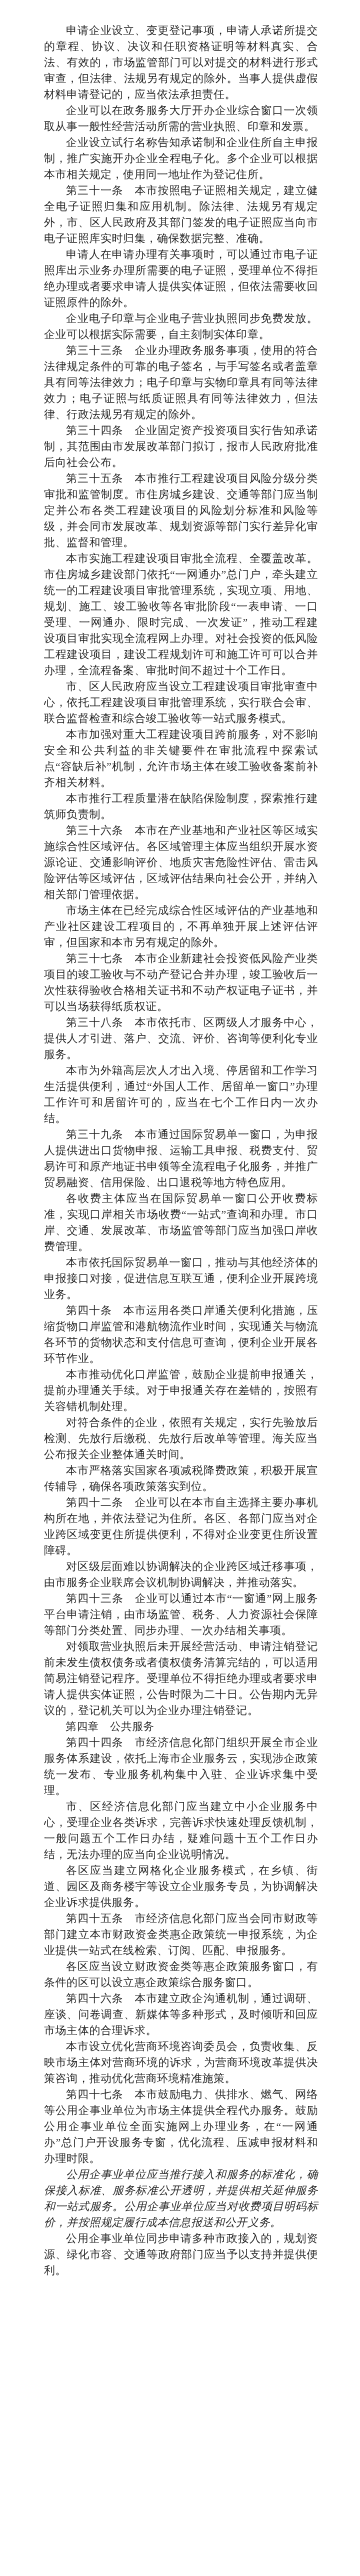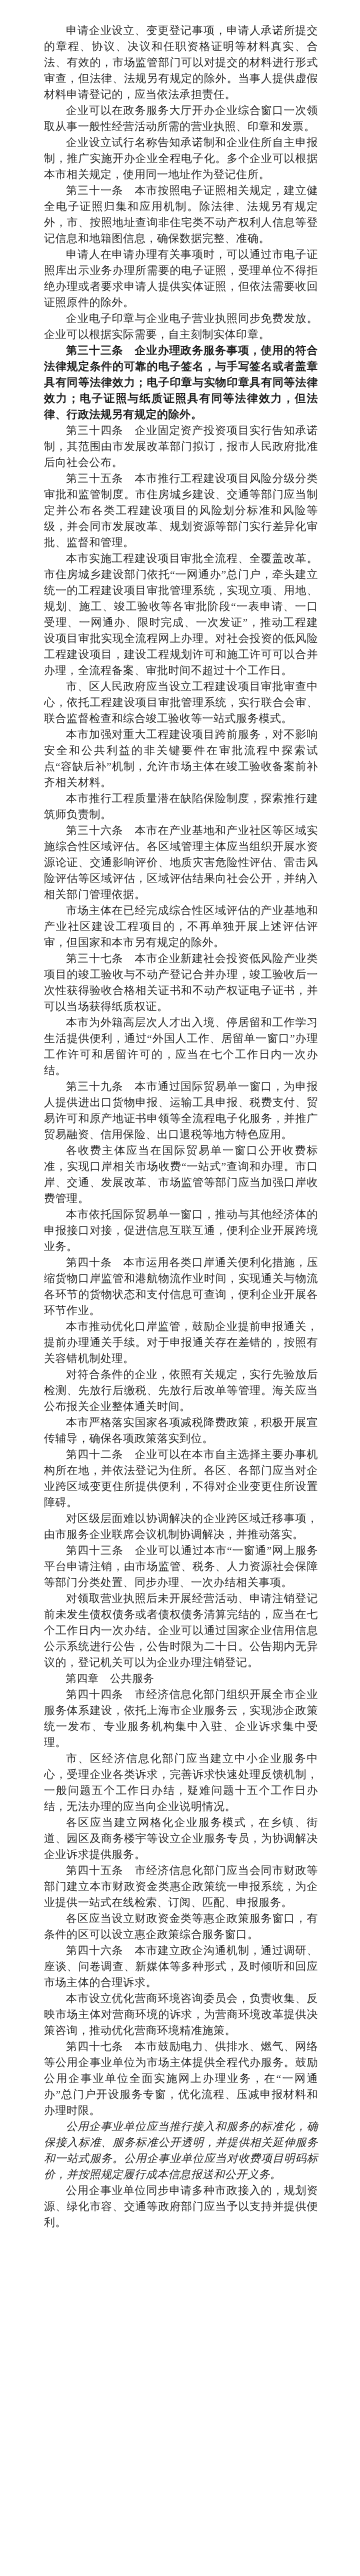--- a/index.html
+++ b/index.html
@@ -35,45 +35,46 @@
   }
 </style>
 </head>
 <body>
 
 <div class="page">
   <div class="content" id="content">
       <p class="para body" style="color: rgb(31, 31, 31);">申请企业设立、变更登记事项，申请人承诺所提交的章程、协议、决议和任职资格证明等材料真实、合法、有效的，市场监管部门可以对提交的材料进行形式审查，但法律、法规另有规定的除外。当事人提供虚假材料申请登记的，应当依法承担责任。</p>
       <p class="para body" style="color: rgb(31, 31, 31);">企业可以在政务服务大厅开办企业综合窗口一次领取从事一般性经营活动所需的营业执照、印章和发票。</p>
       <p class="para body" style="color: rgb(31, 31, 31);">企业设立试行名称告知承诺制和企业住所自主申报制，推广实施开办企业全程电子化。多个企业可以根据本市相关规定，使用同一地址作为登记住所。</p>
-      <p class="para body" style="color: rgb(31, 31, 31);">第三十一条　本市按照电子证照相关规定，建立健全电子证照归集和应用机制。除法律、法规另有规定外，市、按照地址查询非住宅类不动产权利人信息等登记信息和地籍图信息，确保数据完整、准确。</p>
+      <p class="para body" style="color: rgb(31, 31, 31);">第三十一条　本市按照电子证照相关规定，建立健全电子证照归集和应用机制。除法律、法规另有规定外，市、区人民政府及其部门签发的电子证照应当向市电子证照库实时归集，确保数据完整、准确。</p>
       <p class="para body" style="color: rgb(31, 31, 31);">申请人在申请办理有关事项时，可以通过市电子证照库出示业务办理所需要的电子证照，受理单位不得拒绝办理或者要求申请人提供实体证照，但依法需要收回证照原件的除外。</p>
       <p class="para body" style="color: rgb(31, 31, 31);">企业电子印章与企业电子营业执照同步免费发放。企业可以根据实际需要，自主刻制实体印章。</p>
-      <p class="para body" style="color: rgb(31, 31, 31); font-weight: bold;">第三十三条　企业办理政务服务事项，使用的符合法律规定条件的可靠的电子签名，与手写签名或者盖章具有同等法律效力；电子印章与实物印章具有同等法律效力；电子证照与纸质证照具有同等法律效力，但法律、行政法规另有规定的除外。</p>
+      <p class="para body" style="color: rgb(31, 31, 31);">第三十三条　企业办理政务服务事项，使用的符合法律规定条件的可靠的电子签名，与手写签名或者盖章具有同等法律效力；电子印章与实物印章具有同等法律效力；电子证照与纸质证照具有同等法律效力，但法律、行政法规另有规定的除外。</p>
       <p class="para body" style="color: rgb(31, 31, 31);">第三十四条　企业固定资产投资项目实行告知承诺制，其范围由市发展改革部门拟订，报市人民政府批准后向社会公布。</p>
       <p class="para body" style="color: rgb(31, 31, 31);">第三十五条　本市推行工程建设项目风险分级分类审批和监管制度。市住房城乡建设、交通等部门应当制定并公布各类工程建设项目的风险划分标准和风险等级，并会同市发展改革、规划资源等部门实行差异化审批、监督和管理。</p>
       <p class="para body" style="color: rgb(31, 31, 31);">本市实施工程建设项目审批全流程、全覆盖改革。市住房城乡建设部门依托“一网通办”总门户，牵头建立统一的工程建设项目审批管理系统，实现立项、用地、规划、施工、竣工验收等各审批阶段“一表申请、一口受理、一网通办、限时完成、一次发证”，推动工程建设项目审批实现全流程网上办理。对社会投资的低风险工程建设项目，建设工程规划许可和施工许可可以合并办理，全流程备案、审批时间不超过十个工作日。</p>
       <p class="para body" style="color: rgb(31, 31, 31);">市、区人民政府应当设立工程建设项目审批审查中心，依托工程建设项目审批管理系统，实行联合会审、联合监督检查和综合竣工验收等一站式服务模式。</p>
       <p class="para body" style="color: rgb(31, 31, 31);">本市加强对重大工程建设项目跨前服务，对不影响安全和公共利益的非关键要件在审批流程中探索试点“容缺后补”机制，允许市场主体在竣工验收备案前补齐相关材料。</p>
       <p class="para body" style="color: rgb(31, 31, 31);">本市推行工程质量潜在缺陷保险制度，探索推行建筑师负责制。</p>
       <p class="para body" style="color: rgb(31, 31, 31);">第三十六条　本市在产业基地和产业社区等区域实施综合性区域评估。各区域管理主体应当组织开展水资源论证、交通影响评价、地质灾害危险性评估、雷击风险评估等区域评估，区域评估结果向社会公开，并纳入相关部门管理依据。</p>
       <p class="para body" style="color: rgb(31, 31, 31);">市场主体在已经完成综合性区域评估的产业基地和产业社区建设工程项目的，不再单独开展上述评估评审，但国家和本市另有规定的除外。</p>
       <p class="para body" style="color: rgb(31, 31, 31);">第三十七条　本市企业新建社会投资低风险产业类项目的竣工验收与不动产登记合并办理，竣工验收后一次性获得验收合格相关证书和不动产权证电子证书，并可以当场获得纸质权证。</p>
+      <p class="para body" style="color: rgb(31, 31, 31);">第三十八条　本市依托市、区两级人才服务中心，提供人才引进、落户、交流、评价、咨询等便利化专业服务。</p>
       <p class="para body" style="color: rgb(31, 31, 31);">本市为外籍高层次人才出入境、停居留和工作学习生活提供便利，通过“外国人工作、居留单一窗口”办理工作许可和居留许可的，应当在七个工作日内一次办结。</p>
       <p class="para body" style="color: rgb(31, 31, 31);">第三十九条　本市通过国际贸易单一窗口，为申报人提供进出口货物申报、运输工具申报、税费支付、贸易许可和原产地证书申领等全流程电子化服务，并推广贸易融资、信用保险、出口退税等地方特色应用。</p>
       <p class="para body" style="color: rgb(31, 31, 31);">各收费主体应当在国际贸易单一窗口公开收费标准，实现口岸相关市场收费“一站式”查询和办理。市口岸、交通、发展改革、市场监管等部门应当加强口岸收费管理。</p>
       <p class="para body" style="color: rgb(31, 31, 31);">本市依托国际贸易单一窗口，推动与其他经济体的申报接口对接，促进信息互联互通，便利企业开展跨境业务。</p>
       <p class="para body" style="color: rgb(31, 31, 31);">第四十条　本市运用各类口岸通关便利化措施，压缩货物口岸监管和港航物流作业时间，实现通关与物流各环节的货物状态和支付信息可查询，便利企业开展各环节作业。</p>
       <p class="para body" style="color: rgb(31, 31, 31);">本市推动优化口岸监管，鼓励企业提前申报通关，提前办理通关手续。对于申报通关存在差错的，按照有关容错机制处理。</p>
       <p class="para body" style="color: rgb(31, 31, 31);">对符合条件的企业，依照有关规定，实行先验放后检测、先放行后缴税、先放行后改单等管理。海关应当公布报关企业整体通关时间。</p>
       <p class="para body" style="color: rgb(31, 31, 31);">本市严格落实国家各项减税降费政策，积极开展宣传辅导，确保各项政策落实到位。</p>
       <p class="para body" style="color: rgb(31, 31, 31);">第四十二条　企业可以在本市自主选择主要办事机构所在地，并依法登记为住所。各区、各部门应当对企业跨区域变更住所提供便利，不得对企业变更住所设置障碍。</p>
       <p class="para body" style="color: rgb(31, 31, 31);">对区级层面难以协调解决的企业跨区域迁移事项，由市服务企业联席会议机制协调解决，并推动落实。</p>
       <p class="para body" style="color: rgb(31, 31, 31);">第四十三条　企业可以通过本市“一窗通”网上服务平台申请注销，由市场监管、税务、人力资源社会保障等部门分类处置、同步办理、一次办结相关事项。</p>
-      <p class="para body" style="color: rgb(31, 31, 31);">对领取营业执照后未开展经营活动、申请注销登记前未发生债权债务或者债权债务清算完结的，应当在七个工作日内一次办结。企业可以通过国家企业信用信息公示系统进行公告，公告时限为二十日。公告期内无异议的，登记机关可以为企业办理注销登记。</p>
+      <p class="para body" style="color: rgb(31, 31, 31);">对领取营业执照后未开展经营活动、申请注销登记前未发生债权债务或者债权债务清算完结的，可以适用简易注销登记程序。受理单位不得拒绝办理或者要求申请人提供实体证照，公告时限为二十日。公告期内无异议的，登记机关可以为企业办理注销登记。</p>
       <p class="para chapter" style="color: rgb(31, 31, 31);">第四章　公共服务</p>
       <p class="para body" style="color: rgb(31, 31, 31);">第四十四条　市经济信息化部门组织开展全市企业服务体系建设，依托上海市企业服务云，实现涉企政策统一发布、专业服务机构集中入驻、企业诉求集中受理。</p>
       <p class="para body" style="color: rgb(31, 31, 31);">市、区经济信息化部门应当建立中小企业服务中心，受理企业各类诉求，完善诉求快速处理反馈机制，一般问题五个工作日办结，疑难问题十五个工作日办结，无法办理的应当向企业说明情况。</p>
       <p class="para body" style="color: rgb(31, 31, 31);">各区应当建立网格化企业服务模式，在乡镇、街道、园区及商务楼宇等设立企业服务专员，为协调解决企业诉求提供服务。</p>
       <p class="para body" style="color: rgb(31, 31, 31);">第四十五条　市经济信息化部门应当会同市财政等部门建立本市财政资金类惠企政策统一申报系统，为企业提供一站式在线检索、订阅、匹配、申报服务。</p>
       <p class="para body" style="color: rgb(31, 31, 31);">各区应当设立财政资金类等惠企政策服务窗口，有条件的区可以设立惠企政策综合服务窗口。</p>
       <p class="para body" style="color: rgb(31, 31, 31);">第四十六条　本市建立政企沟通机制，通过调研、座谈、问卷调查、新媒体等多种形式，及时倾听和回应市场主体的合理诉求。</p>
       <p class="para body" style="color: rgb(31, 31, 31);">本市设立优化营商环境咨询委员会，负责收集、反映市场主体对营商环境的诉求，为营商环境改革提供决策咨询，推动优化营商环境精准施策。</p>
       <p class="para body" style="color: rgb(31, 31, 31);">第四十七条　本市鼓励电力、供排水、燃气、网络等公用企事业单位为市场主体提供全程代办服务。鼓励公用企事业单位全面实施网上办理业务，在“一网通办”总门户开设服务专窗，优化流程、压减申报材料和办理时限。</p>
       <p class="para body" style="color: rgb(31, 31, 31); font-style: italic;">公用企事业单位应当推行接入和服务的标准化，确保接入标准、服务标准公开透明，并提供相关延伸服务和一站式服务。公用企事业单位应当对收费项目明码标价，并按照规定履行成本信息报送和公开义务。</p>

